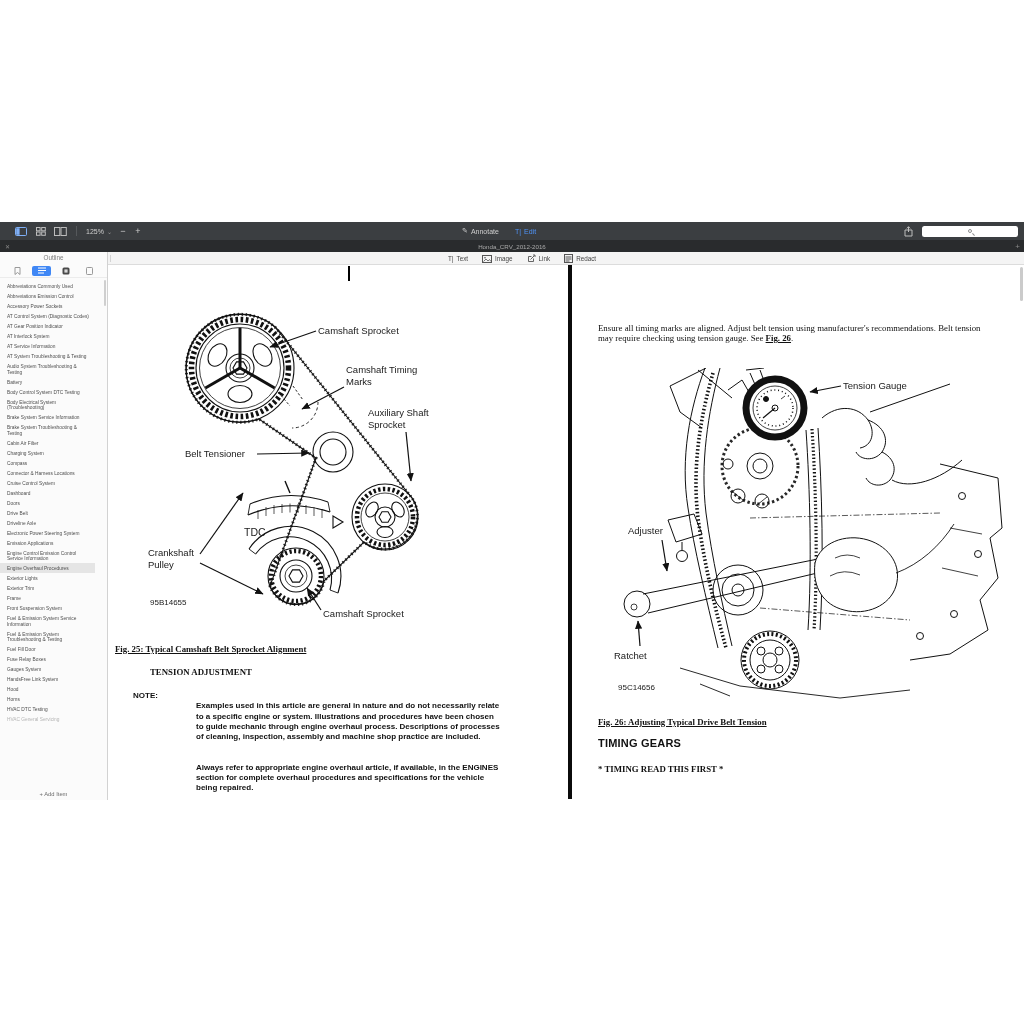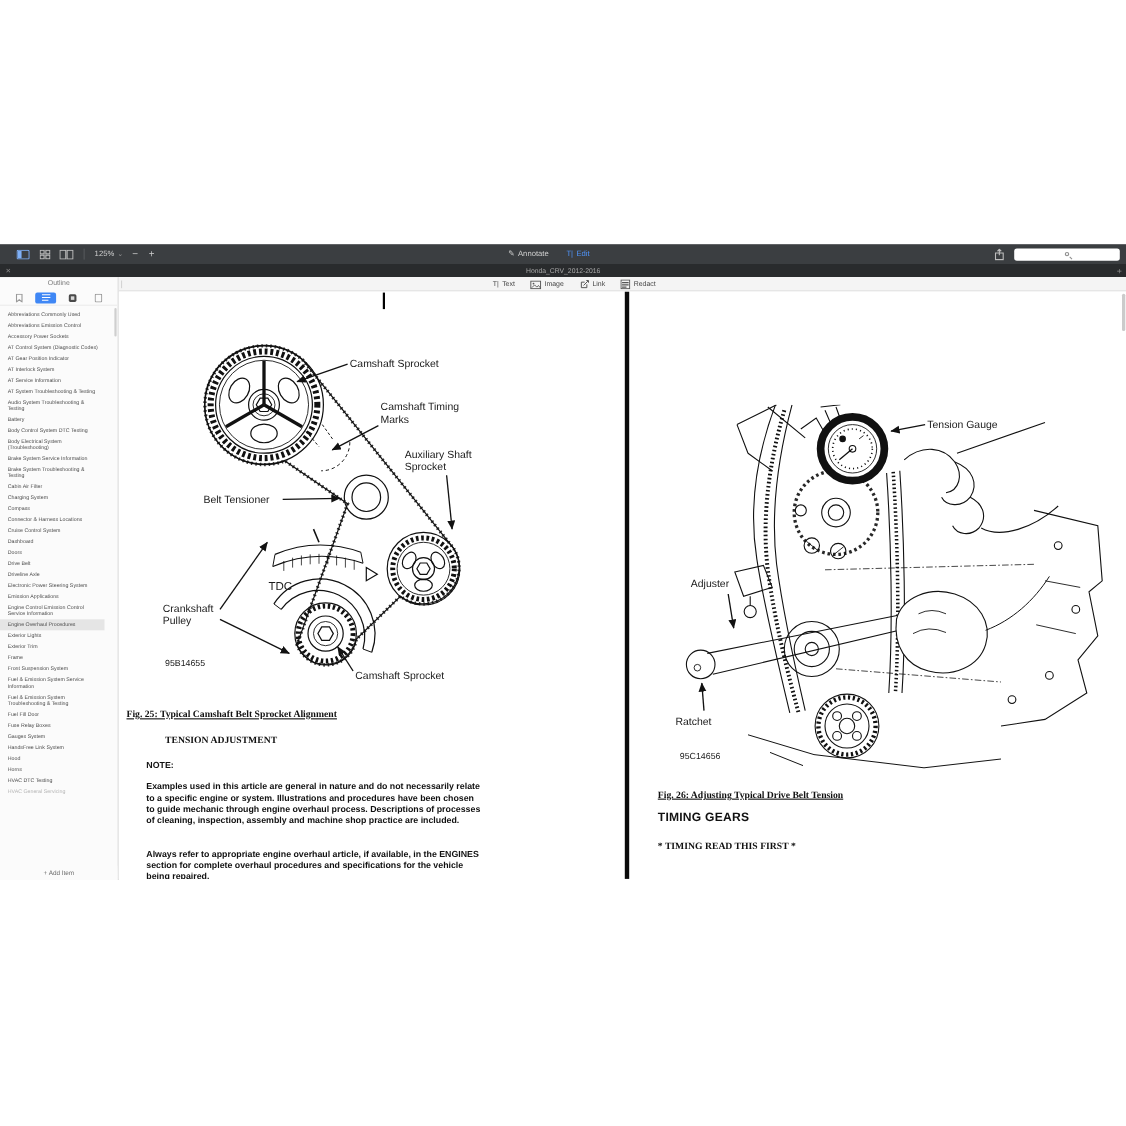--- a/index.html
+++ b/index.html
@@ -49,21 +49,21 @@
   .et-sep { position:absolute; left:2px; top:3px; width:1px; height:7px; background:#d4d4d4; }
 
   
   .doc { position:relative; height:534px; background:#fff; overflow:hidden; }
   .page-divider { position:absolute; left:460px; top:0; width:3.5px; height:534px; background:#0b0b0b; }
   .caret { position:absolute; left:240px; top:1px; width:1.5px; height:15px; background:#000; }
   .doc-scroll { position:absolute; right:1px; top:2px; width:3px; height:34px; background:#cbcbcb; border-radius:2px; }
   .p-body { position:absolute; font-family:"Liberation Serif",serif; font-size:8.8px; line-height:10.6px; color:#111; white-space:pre-line; }
   .fig-cap { position:absolute; font-family:"Liberation Serif",serif; font-size:8.8px; font-weight:bold; text-decoration:underline; color:#111; }
   .sec-head { position:absolute; font-family:"Liberation Serif",serif; font-size:8.8px; font-weight:bold; color:#111; }
-  .note-row { position:absolute; display:flex;flex-direction:column; }
+  .note-row { position:absolute; display:flex; }
   .note-label { font-size:8px; font-weight:bold; color:#111; width:63px; }
   .note-text { width:352px; font-size:8px; font-weight:bold; color:#111; line-height:10.3px; white-space:pre-line; }
   .note-text .gap { display:block; height:10px; }
   .big-head { position:absolute; font-size:11px; font-weight:bold; color:#111; letter-spacing:.2px; }
   .fig-link { font-weight:bold; text-decoration:underline; }
 
   svg text { font-family:"Liberation Sans",sans-serif; fill:#1a1a1a; }
 </style>
 </head>
 <body>
@@ -348,20 +348,24 @@
 to a specific engine or system. Illustrations and procedures have been chosen
 to guide mechanic through engine overhaul process. Descriptions of processes
 of cleaning, inspection, assembly and machine shop practice are included.</span>
             <span class="gap"></span>
             <span>Always refer to appropriate engine overhaul article, if available, in the ENGINES
 section for complete overhaul procedures and specifications for the vehicle
 being repaired.</span>
           </div>
         </div>
 
+        <div class="p-body" style="left:490px;top:47px;width:414px">
+          <span>Ensure all timing marks are aligned. Adjust belt tension using manufacturer's recommendations. Belt tension
+may require checking using tension gauge. See </span><span class="fig-link">Fig. 26</span><span>.</span>
+        </div>
 
         <svg style="position:absolute;left:502px;top:103px" width="400" height="345" viewBox="0 0 400 345">
           <defs>
             <marker id="ahR" markerWidth="8" markerHeight="8" refX="6.5" refY="3" orient="auto">
                 <path d="M0,0 L7,3 L0,6 Z" fill="#111"></path>
               </marker>
           </defs>
           <g fill="none" stroke="#111" stroke-width="1">
 
             <g>

